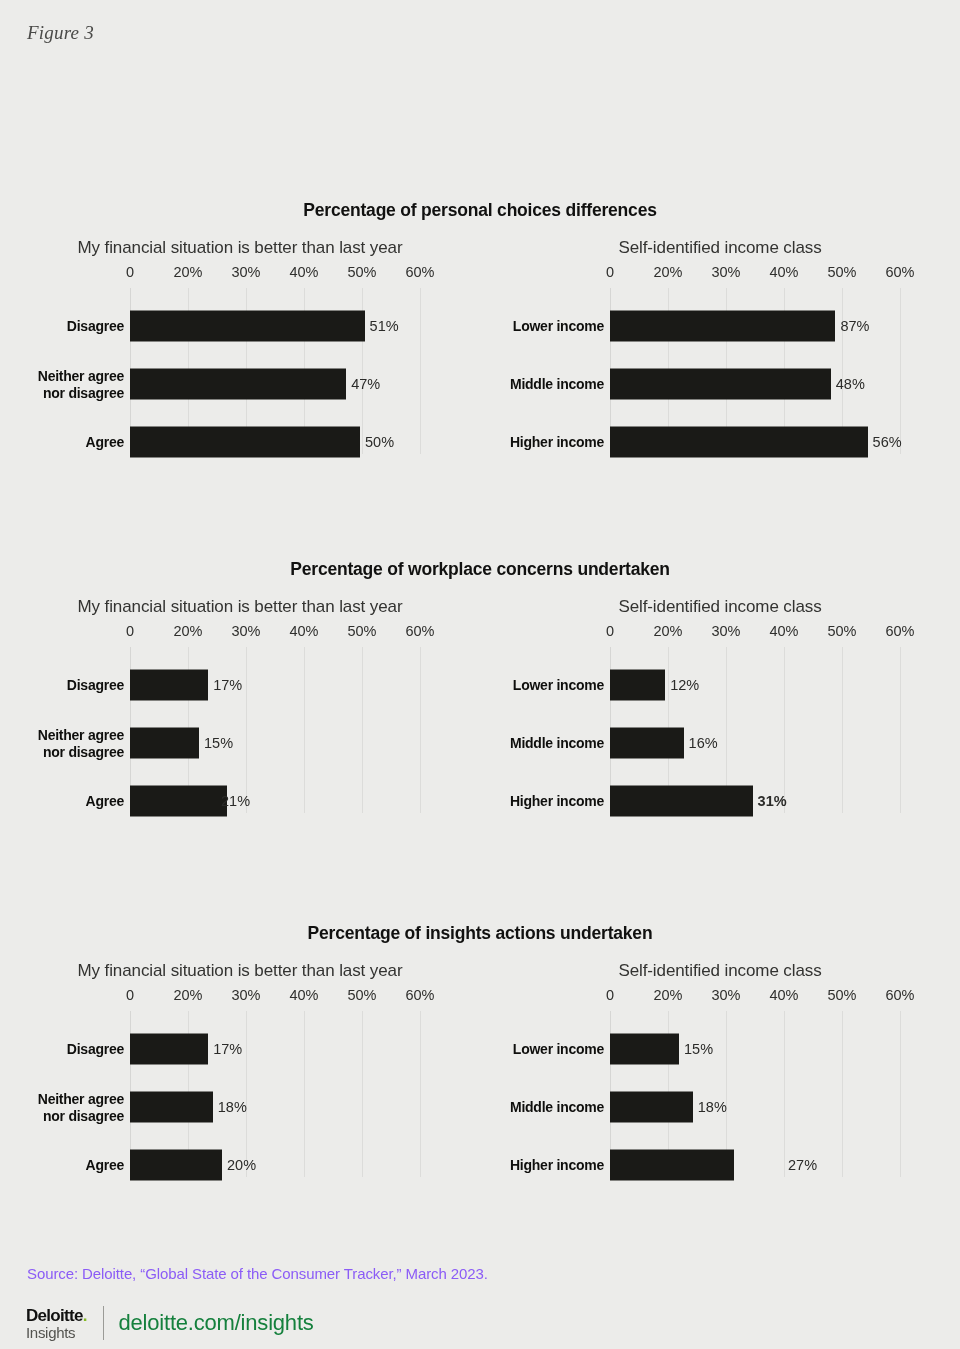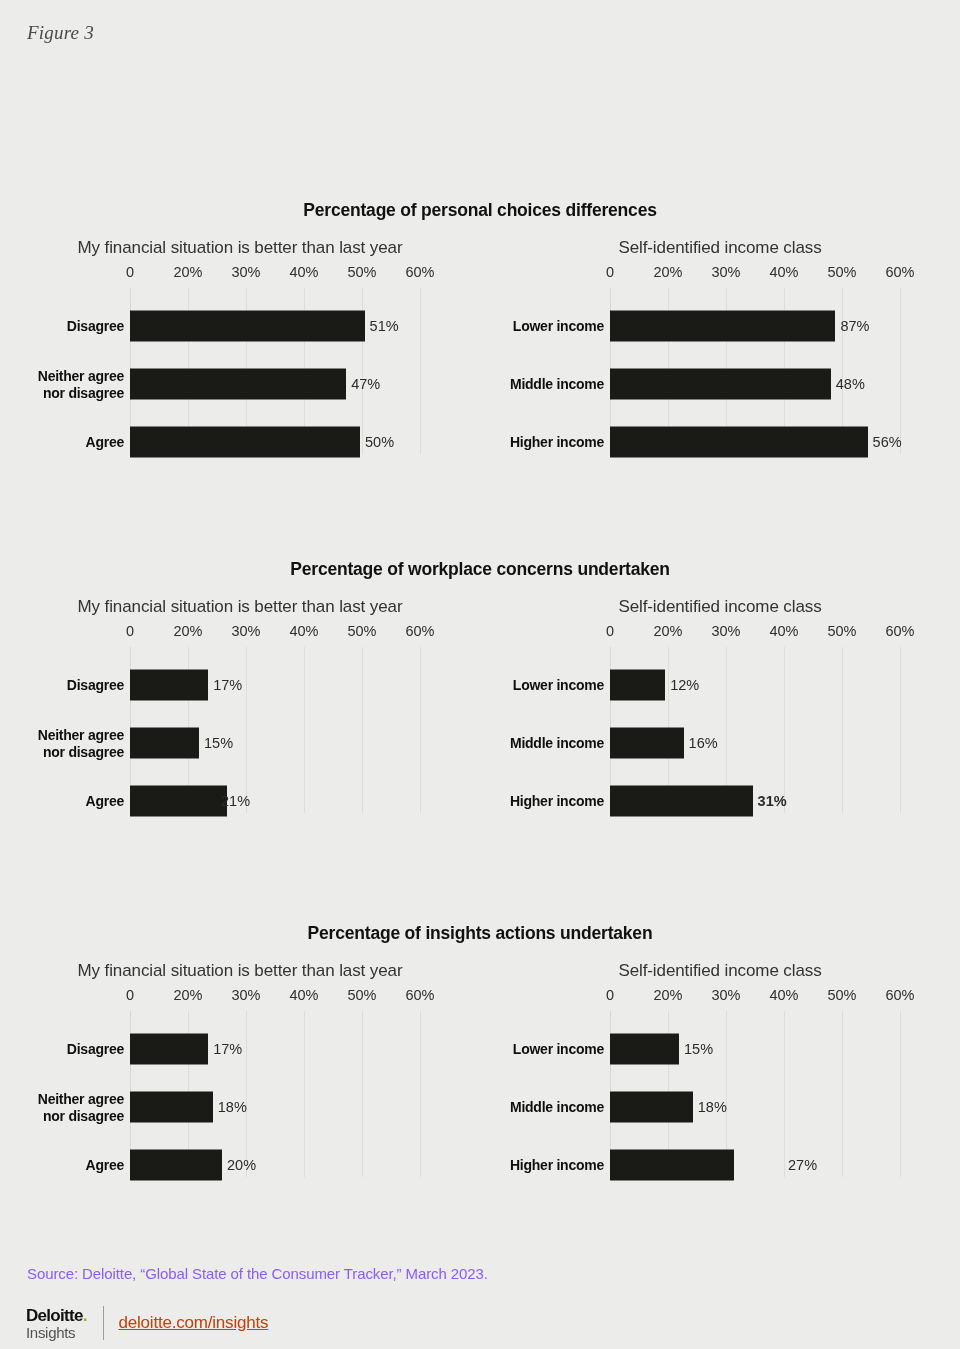--- a/index.html
+++ b/index.html
@@ -184,24 +184,23 @@
   }
 
   .brand-sep {
     width: 1px;
     height: 34px;
     background: #9b9b97;
     margin: 0 14px 0 16px;
   }
 
   .brand-url {
-    font-size: 17px;
-    color: #c2410c;
+    font-size: 22px;
+    color: #15803d;
     letter-spacing: -0.2px;
-    text-decoration: underline;
   }
 </style>
 </head>
 <body>
 
 <div class="figure">
 
   <div class="fig-label">Figure 3</div>
 
   <div id="charts">

